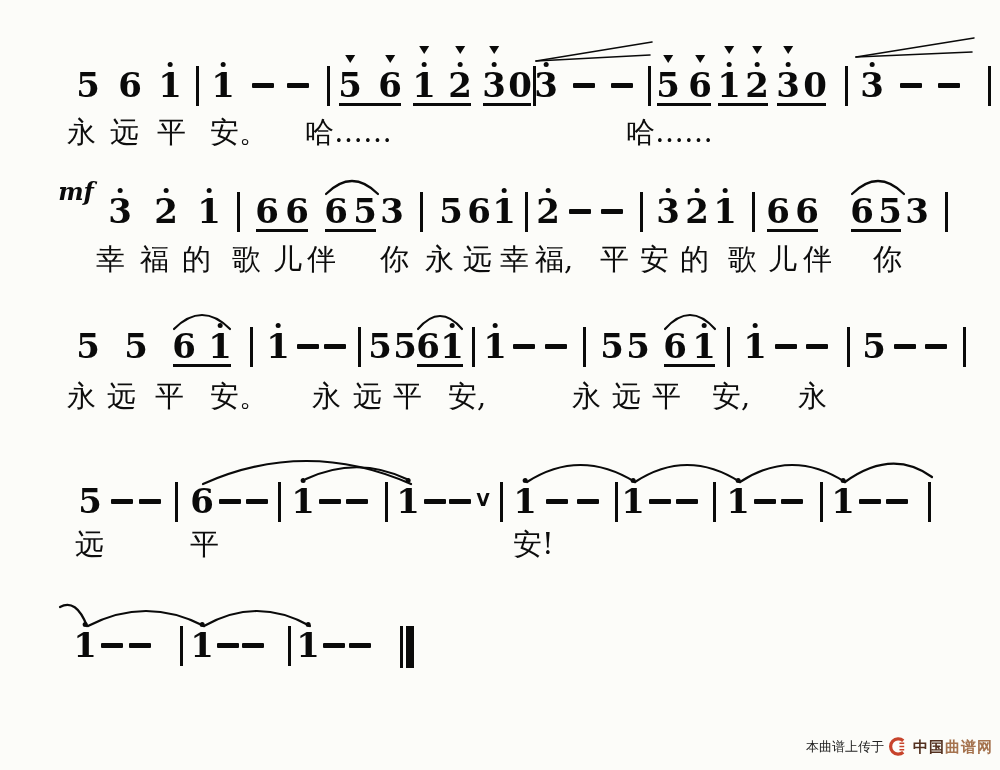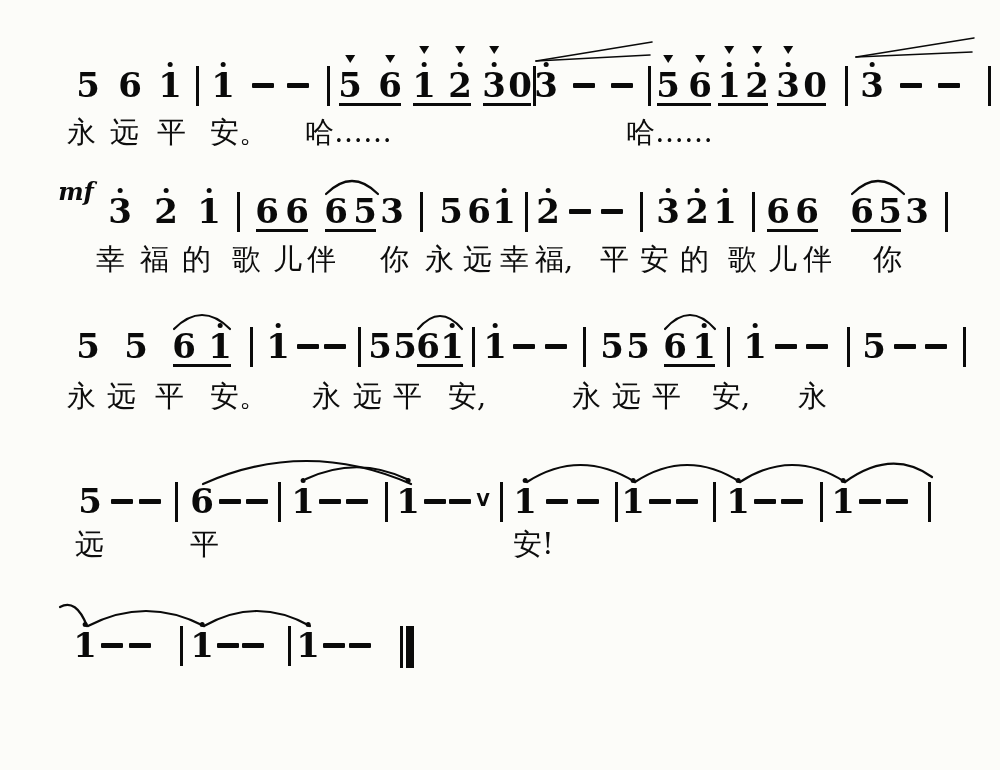--- a/index.html
+++ b/index.html
@@ -240,13 +240,23 @@
       <path d="M 740 482 Q 792 448 845 482" class="arc"></path>
       <path d="M 845 482 Q 892 448 932 477" class="arc"></path>
       <path d="M 60 607 Q 76 598 87 626" class="arc"></path>
       <path d="M 88 626 Q 146 596 204 626" class="arc"></path>
       <path d="M 204 626 Q 257 596 310 626" class="arc"></path>
       <path d="M 536 61 L 652 42" class="hp"></path>
       <path d="M 536 61 L 650 55" class="hp"></path>
       <path d="M 856 57 L 974 38" class="hp"></path>
       <path d="M 856 57 L 972 52" class="hp"></path>
     </svg>
+  <div class="footer">
+    <span class="upload">本曲谱上传于</span>
+    <span class="logo">
+      <svg width="19" height="19" viewBox="0 0 20 20">
+        <path d="M15 4 A8 8 0 1 0 15 16" stroke="#c7432b" stroke-width="3.4" fill="none"></path>
+        <path d="M11 6.5 h5 M11 10 h5 M11 13.5 h5" stroke="#c7432b" stroke-width="1.6" fill="none"></path>
+      </svg>
+    </span>
+    <span class="sitename"><b class="p1">中国</b><b class="p2">曲谱网</b></span>
+  </div>
 </div>
 
 </body></html>

